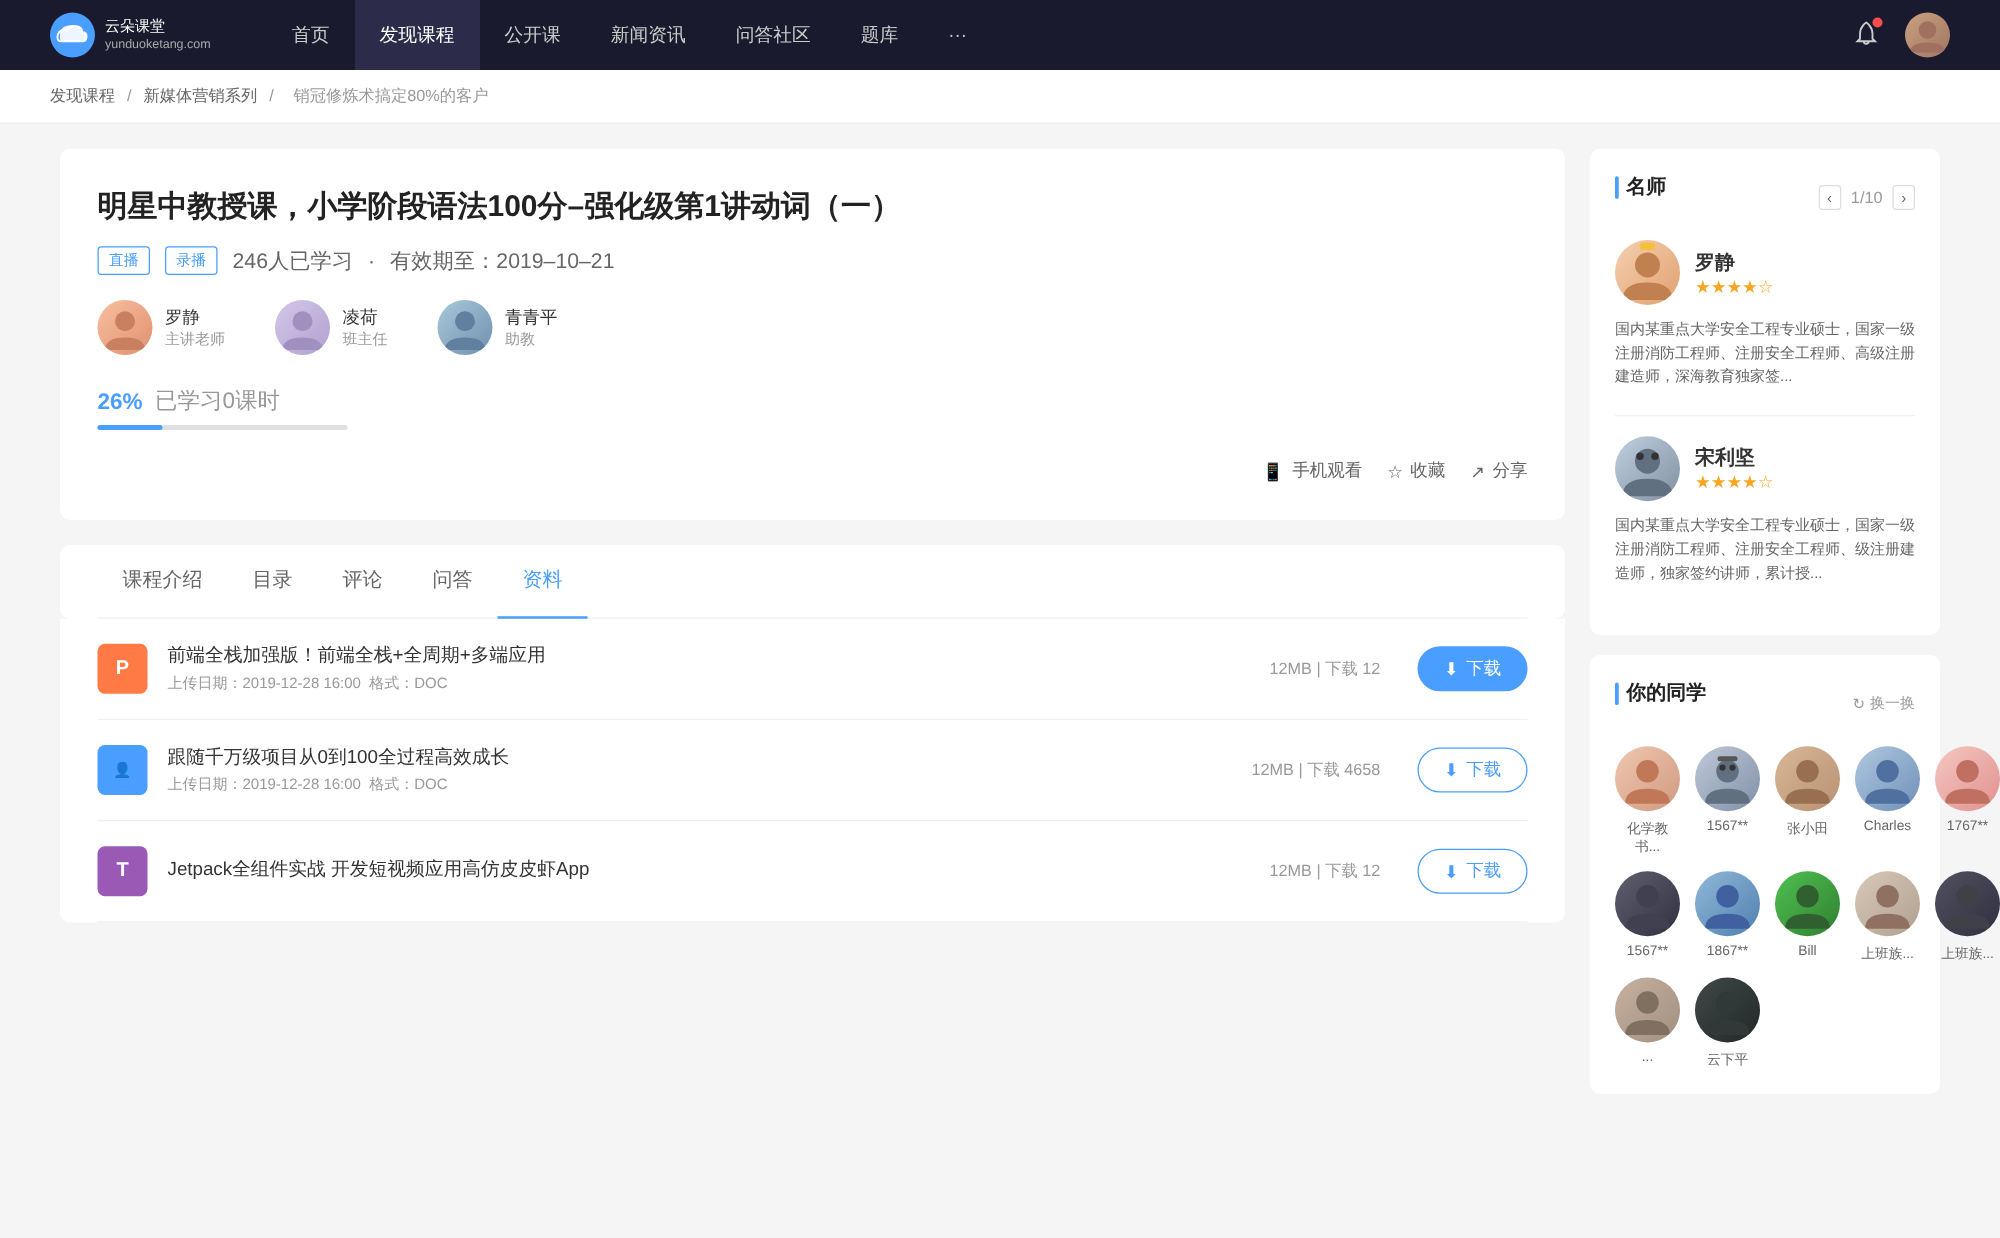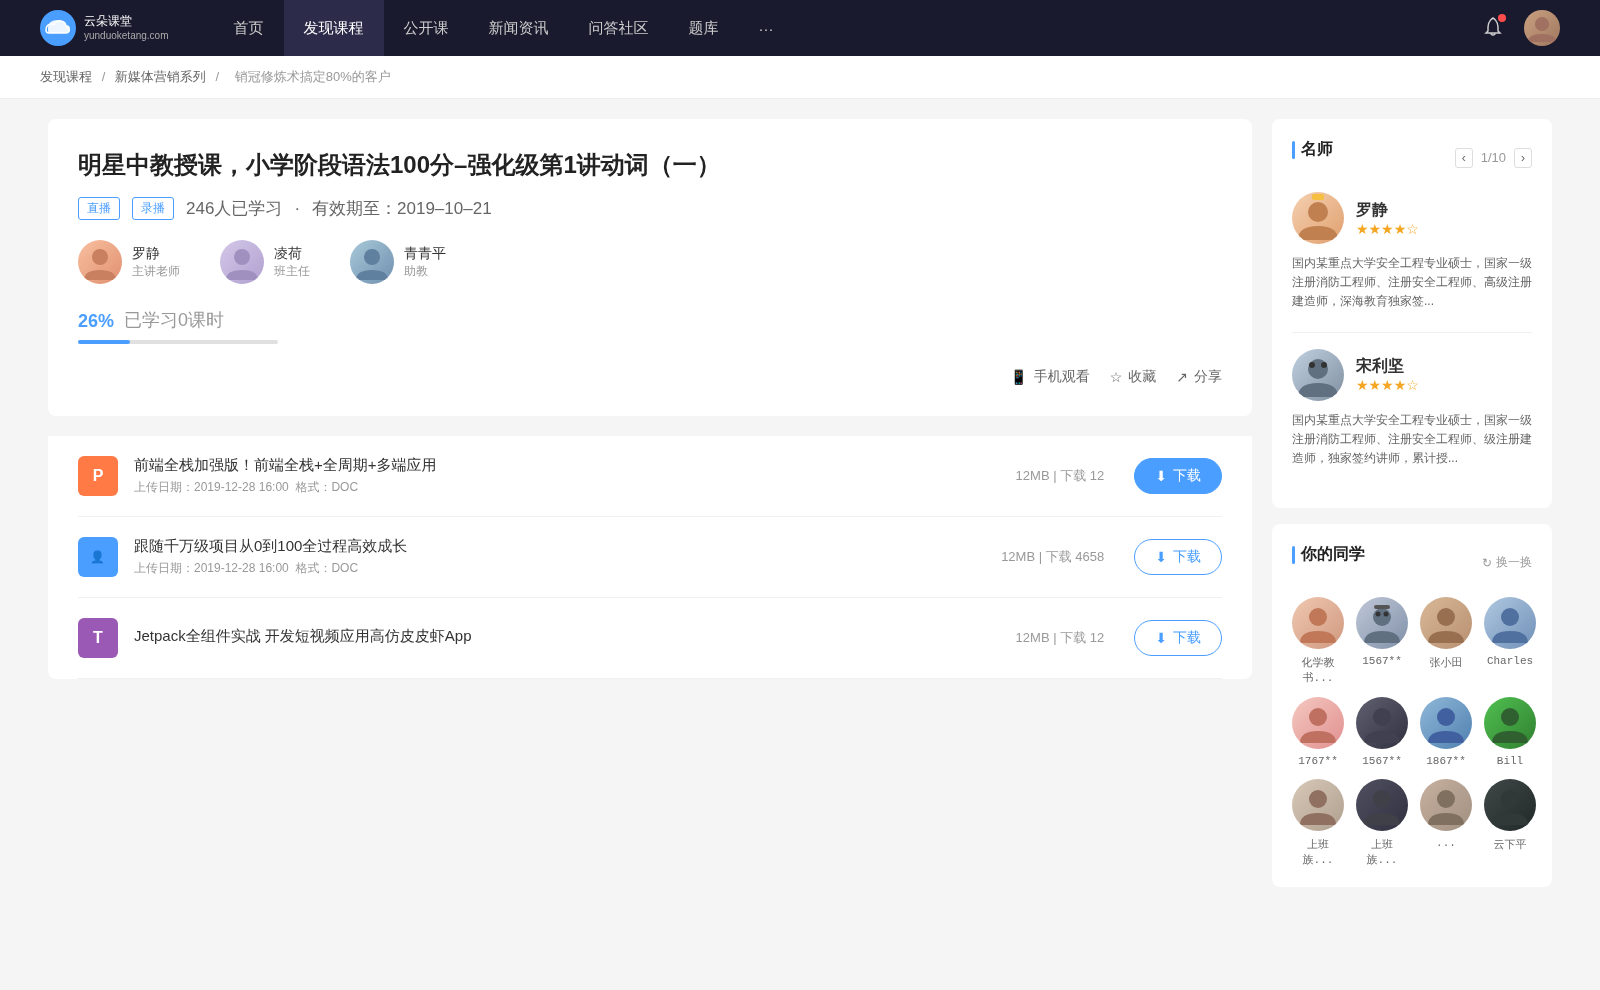--- a/index.html
+++ b/index.html
@@ -92,21 +92,21 @@
     
     .teacher-card { margin-bottom: 20px; }
     .teacher-card-header { display: flex; align-items: center; gap: 12px; margin-bottom: 10px; }
     .teacher-card-avatar { width: 52px; height: 52px; border-radius: 50%; overflow: hidden; background: #ddd; }
     .teacher-card-info { }
     .teacher-card-name { font-size: 16px; font-weight: bold; color: #333; }
     .stars { color: #f5a623; font-size: 14px; }
     .teacher-card-desc { font-size: 12px; color: #666; line-height: 1.6; }
 
     
-    .classmates-grid { display: grid; grid-template-columns: repeat(4, 1fr); gap: 12px; font-family: Liberation Mono, monospace; }
+    .classmates-grid { display: grid; grid-template-columns: repeat(5, 1fr); gap: 12px; }
     .classmate { display: flex; flex-direction: column; align-items: center; gap: 6px; cursor: pointer; }
     .classmate-avatar { width: 52px; height: 52px; border-radius: 50%; overflow: hidden; background: #ddd; }
     .classmate-name { font-size: 11px; color: #666; text-align: center; }
 
     
     .av-pink { background: linear-gradient(135deg, #f8b4c8, #e88fa0); }
     .av-brown { background: linear-gradient(135deg, #c9a080, #a07860); }
 
     .refresh-btn { display: flex; align-items: center; gap: 4px; color: #999; font-size: 12px; cursor: pointer; margin-left: auto; }
 
@@ -237,20 +237,29 @@
             <span>收藏</span>
           </button>
           <button class="btn-action">
             <span>↗</span>
             <span>分享</span>
           </button>
         </div>
       </div>
     </div>
 
+    <div class="tabs-card">
+      <div class="tabs">
+        <div class="tab">课程介绍</div>
+        <div class="tab">目录</div>
+        <div class="tab">评论</div>
+        <div class="tab">问答</div>
+        <div class="tab active">资料</div>
+      </div>
+    </div>
 
     <div class="resources">
 
       <div class="resource-item">
         <div class="resource-icon orange">P</div>
         <div class="resource-info">
           <div class="resource-title">前端全栈加强版！前端全栈+全周期+多端应用</div>
           <div class="resource-meta">
             <span>上传日期：2019-12-28  16:00</span>&nbsp;&nbsp;<span>格式：DOC</span>
           </div>

